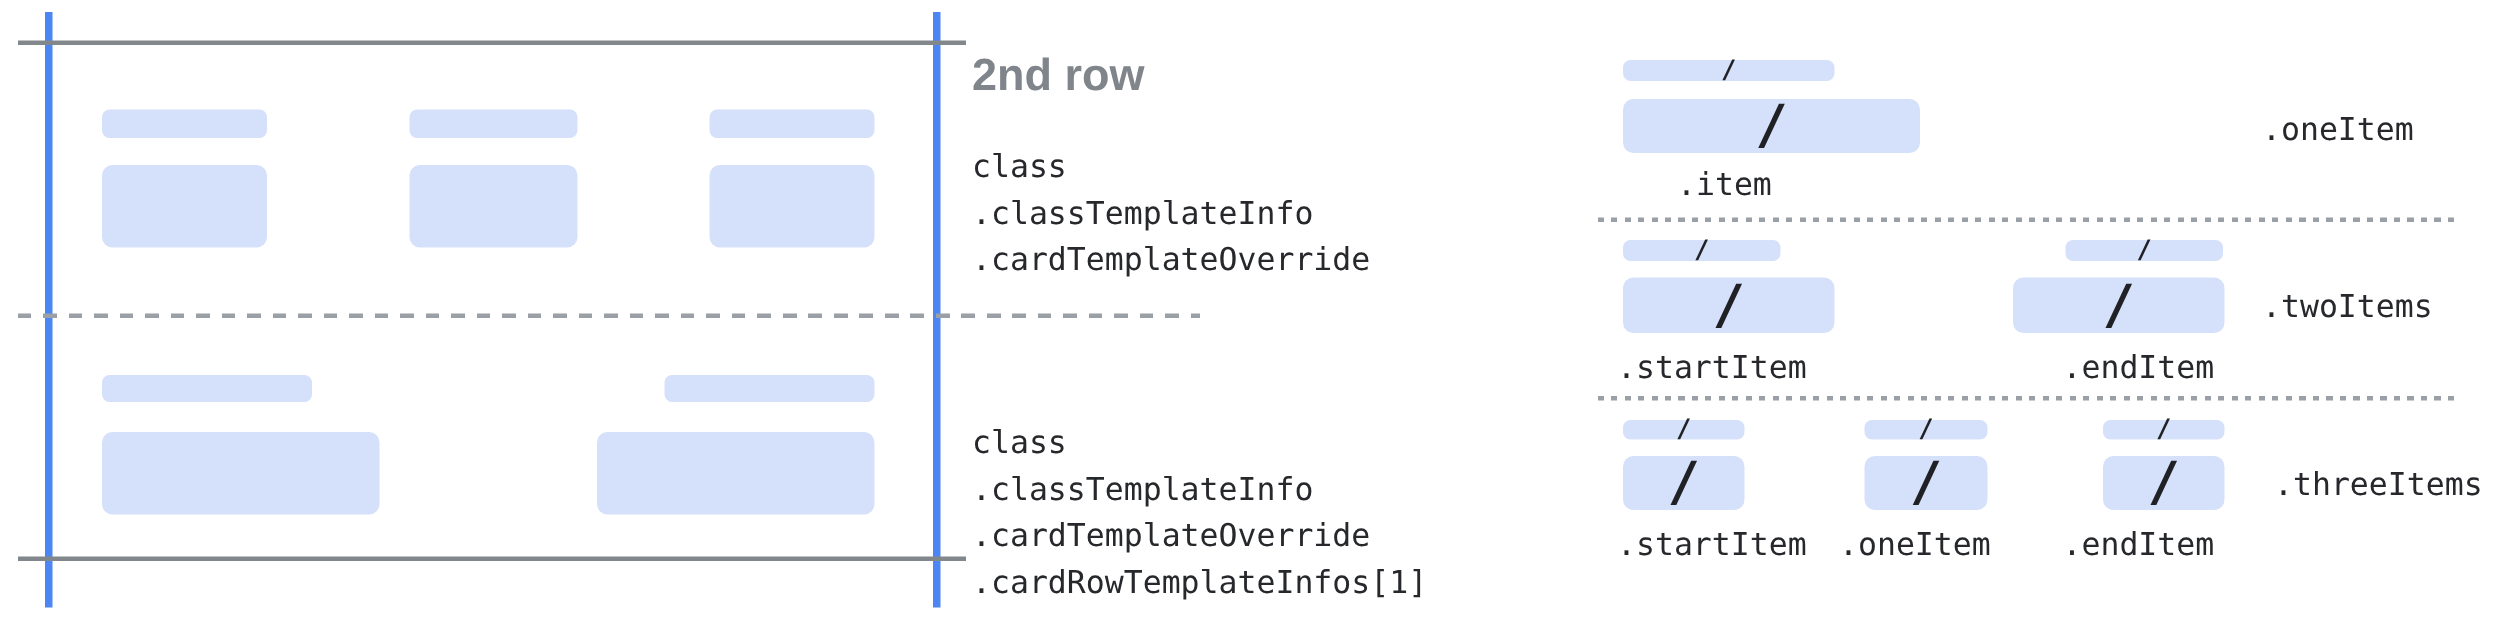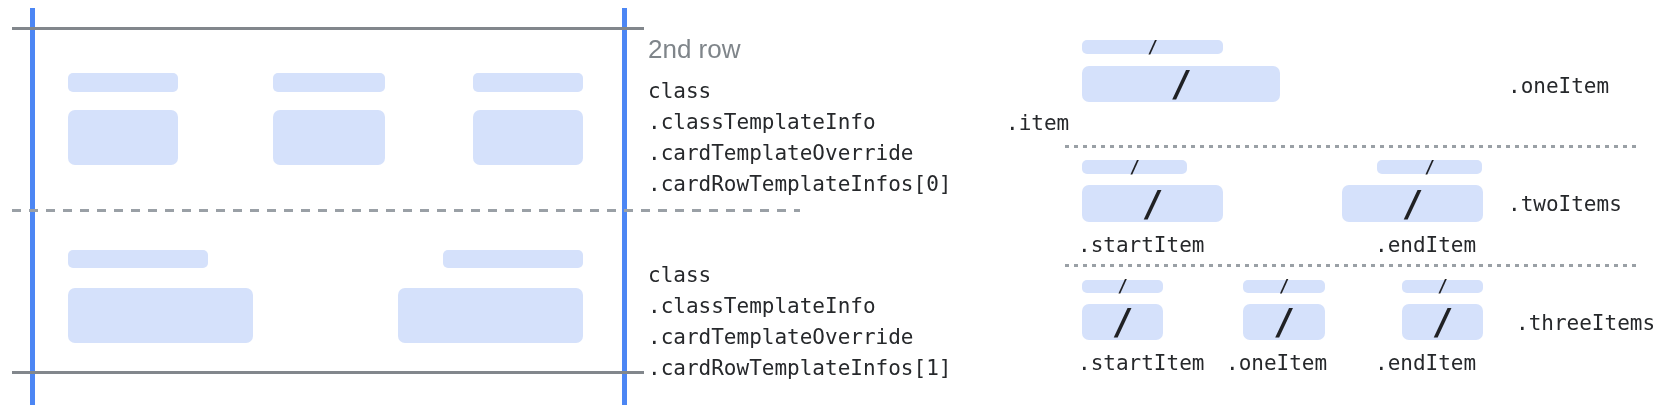--- a/index.html
+++ b/index.html
@@ -17,23 +17,23 @@
   
   .bar{position:absolute;background:#d5e1fb;border-radius:5px;}
   .bar.box{border-radius:7px;}
   .slashbar{display:flex;align-items:center;justify-content:center;}
   .slash{color:#202124;font-family:"DejaVu Sans Mono",monospace;font-style:normal;
          font-weight:700;line-height:1;}
   .slash.sm{font-size:17px;}
   .slash.lg{font-size:36px;font-weight:600;}
 
   
-  .heading{position:absolute;font-size:26px;font-weight:400;color:#7f858a;line-height:1;white-space:nowrap;}
+  .heading{position:absolute;font-size:30px;font-weight:700;color:#7f858a;line-height:1;white-space:nowrap;}
   .code{position:absolute;font-family:"DejaVu Sans Mono",monospace;font-size:21px;
-        color:#26282b;line-height:31px;white-space:nowrap;}
+        color:#26282b;line-height:31px;white-space:nowrap;margin-top:20px;}
   .codelabel{position:absolute;font-family:"DejaVu Sans Mono",monospace;font-size:21px;
         color:#26282b;line-height:24px;white-space:nowrap;}
 </style>
 </head>
 <body>
 
 <div id="stage">
 
   <div class="vline" style="left:30px;top:8px;height:397px;"></div>
   <div class="vline" style="left:622px;top:8px;height:397px;"></div>
@@ -51,37 +51,36 @@
   <div class="bar" style="left:68px;top:250px;width:140px;height:18px;"></div>
   <div class="bar" style="left:443px;top:250px;width:140px;height:18px;"></div>
   <div class="bar box" style="left:68px;top:288px;width:185px;height:55px;"></div>
   <div class="bar box" style="left:398px;top:288px;width:185px;height:55px;"></div>
 
   <div class="heading" style="left:648px;top:36px;">2nd row</div>
   <div class="code" style="left:648px;top:76px;">
     <div>class</div>
     <div>.classTemplateInfo</div>
     <div>.cardTemplateOverride</div>
-    <div>.cardRowTemplateInfos[0]</div>
   </div>
 
   <div class="code" style="left:648px;top:260px;">
     <div>class</div>
     <div>.classTemplateInfo</div>
     <div>.cardTemplateOverride</div>
     <div>.cardRowTemplateInfos[1]</div>
   </div>
 
   <div class="bar slashbar" style="left:1082px;top:40px;width:141px;height:14px;">
     <span class="slash sm">/</span>
   </div>
   <div class="bar box slashbar" style="left:1082px;top:66px;width:198px;height:36px;">
     <span class="slash lg">/</span>
   </div>
-  <div class="codelabel" style="left:1006px;top:111px;">.item</div>
+  <div class="codelabel" style="left:1118px;top:111px;">.item</div>
   <div class="codelabel" style="left:1508px;top:74px;">.oneItem</div>
 
   <div class="dotline" style="left:1065px;top:145px;width:572px;"></div>
 
   <div class="bar slashbar" style="left:1082px;top:160px;width:105px;height:14px;">
     <span class="slash sm">/</span>
   </div>
   <div class="bar slashbar" style="left:1377px;top:160px;width:105px;height:14px;">
     <span class="slash sm">/</span>
   </div>

